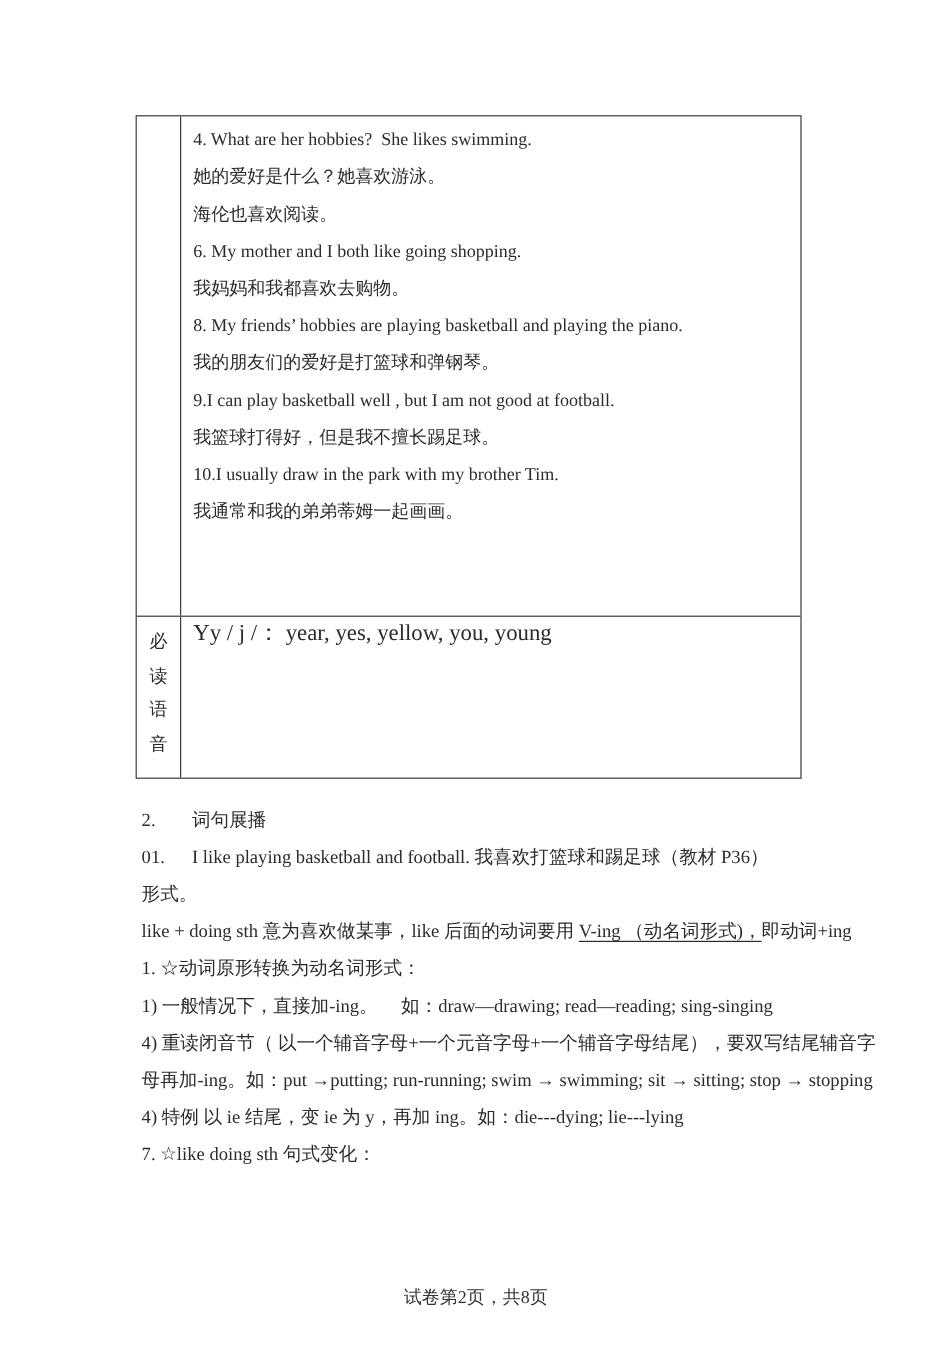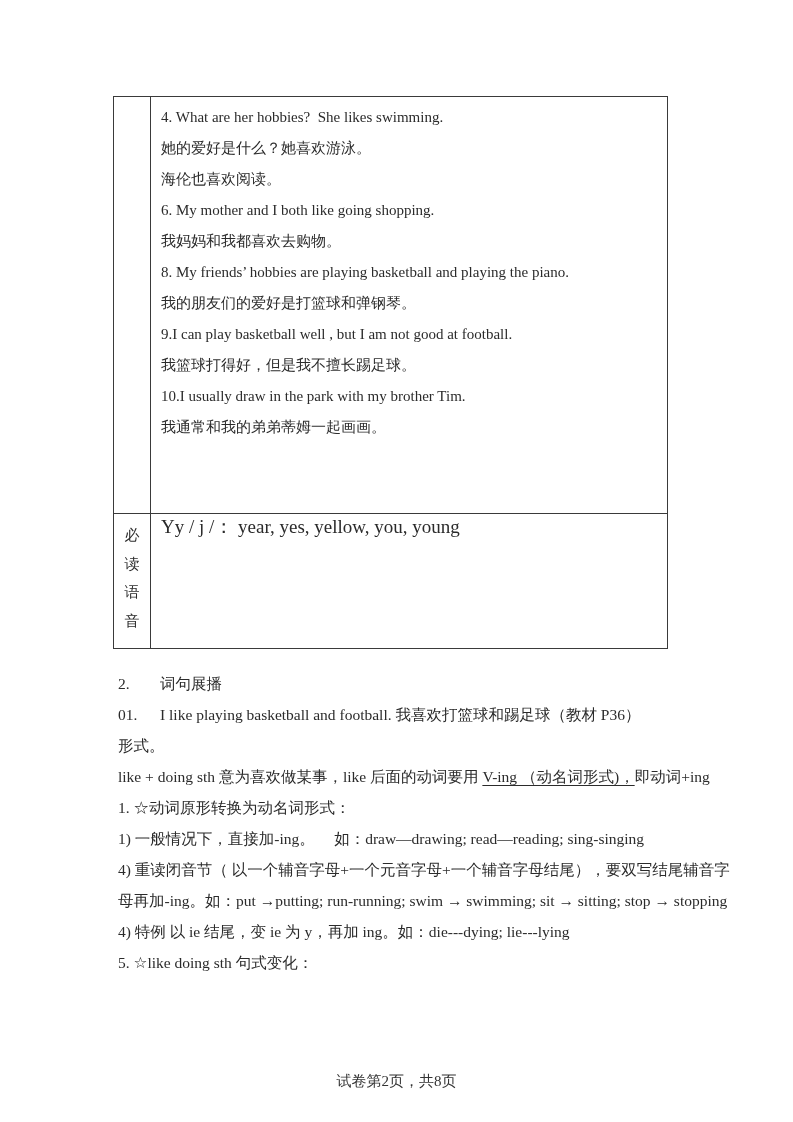--- a/index.html
+++ b/index.html
@@ -110,18 +110,18 @@
   <div class="body-text">
     <div class="para"><span class="num">2.</span><span>词句展播</span></div>
     <div class="para"><span class="num">01.</span><span>I like playing basketball and football. 我喜欢打篮球和踢足球（教材 P36）</span></div>
     <div class="para">形式。</div>
     <div class="para"><span>like + doing sth 意为喜欢做某事，like 后面的动词要用 </span><span class="ul">V-ing （动名词形式)，</span><span>即动词+ing</span></div>
     <div class="para">1. ☆动词原形转换为动名词形式：</div>
     <div class="para">1) 一般情况下，直接加-ing。　 如：draw—drawing; read—reading; sing-singing</div>
     <div class="para">4) 重读闭音节（ 以一个辅音字母+一个元音字母+一个辅音字母结尾），要双写结尾辅音字</div>
     <div class="para">母再加-ing。如：put →putting; run-running; swim → swimming; sit → sitting; stop → stopping</div>
     <div class="para">4) 特例 以 ie 结尾，变 ie 为 y，再加 ing。如：die---dying; lie---lying</div>
-    <div class="para">5. ☆like doing sth 句式变化：</div>
+    <div class="para">7. ☆like doing sth 句式变化：</div>
   </div>
 
   <div class="footer">试卷第2页，共8页</div>
 
 </div>
 
 </body></html>

